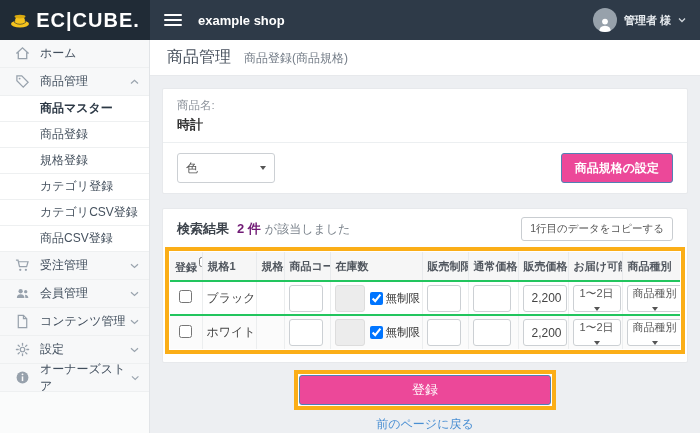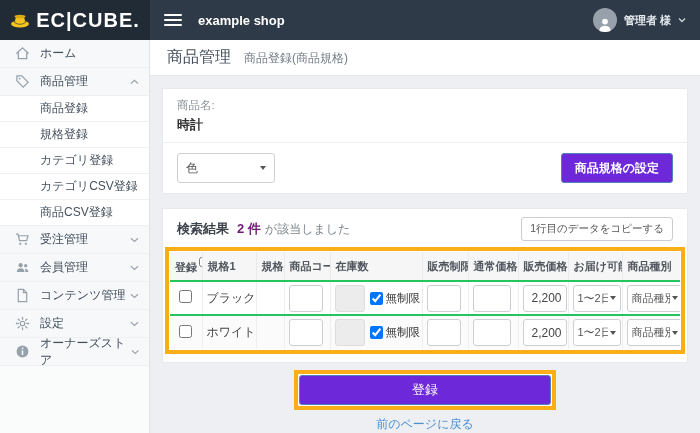--- a/index.html
+++ b/index.html
@@ -39,21 +39,21 @@
   .card { background:#fff; border:1px solid #e7e9ec; border-radius:2px; }
   .card-product { padding:9px 14px 10px; }
   .field-label { font-size:11.5px; color:#8a9099; }
   .field-value { font-size:13px; font-weight:bold; color:#333; margin-top:3px; }
   .divider { border-top:1px solid #eceff1; margin:8px -14px 10px; }
   .select-row { display:flex; align-items:center; gap:8px; }
   .select { display:flex; align-items:center; justify-content:space-between; height:30px; border:1px solid #ccd0d4; border-radius:3px; background:#fff; font-size:12px; color:#555; padding:0 8px; cursor:pointer; }
   .select-class1 { width:98px; }
   .select-class2 { width:96px; }
   .caret { width:0; height:0; border-left:3.5px solid transparent; border-right:3.5px solid transparent; border-top:4.5px solid #555; }
-  .btn-primary { background:#6d28d9; color:#fff; border:1px solid #5181b5; border-radius:3px; font-size:12px; cursor:pointer; font-family:inherit; }
+  .btn-primary { background:#ec4899; color:#fff; border:1px solid #5181b5; border-radius:3px; font-size:12px; cursor:pointer; font-family:inherit; }
   .btn-class-setting { margin-left:auto; height:30px; padding:0 13px; font-weight:bold; }
 
   .card-results { margin-top:14px; padding:8px 0 8px; }
   .results-row { display:flex; align-items:center; padding:0 14px; height:24px; }
   .results-label { font-size:13px; font-weight:bold; color:#3c434b; }
   .results-count { font-size:13px; font-weight:bold; color:#701a75; margin-left:8px; }
   .results-suffix { font-size:12px; color:#7a828b; margin-left:4px; }
   .btn-ghost { margin-left:auto; background:#fff; border:1px solid #c9cdd1; border-radius:3px; color:#555; font-size:10.5px; padding:4px 8px; cursor:pointer; font-family:inherit; }
 
   .annotation { border:4px solid #fbae17; background:#fff; padding:1px; }
@@ -64,21 +64,21 @@
   th:first-child { border-left:none; text-align:center; }
   td { height:34px; font-size:12px; color:#444; border-left:1px solid #eceeef; border-top:2px solid #22c55e; padding:0 4px; white-space:nowrap; overflow:hidden; }
   td:first-child { border-left:none; text-align:center; }
   tr:nth-child(even) td { background:#fbfbfb; }
   .th-check { vertical-align:4px; width:10px; height:10px; margin-left:2px; }
   .cell-input { width:34px; height:27px; border:1px solid #ccd0d4; border-radius:3px; font-size:12px; padding:0 4px; font-family:inherit; }
   .cell-input:disabled { background:#ececec; border-color:#ddd; }
   .input-price { width:44px; text-align:right; color:#444; }
   .stock-wrap { display:flex; align-items:center; gap:5px; }
   .unlimited-label { display:flex; align-items:center; gap:3px; font-size:11.5px; color:#333; cursor:pointer; }
-  .cell-select { display:flex; align-items:center; justify-content:space-between; gap:2px; height:27px; border:1px solid #ccd0d4; border-radius:3px; background:#fff; font-size:11px; color:#555; padding:0 4px; cursor:pointer; overflow:hidden; }
+  .cell-select { display:flex; align-items:center; justify-content:space-between; gap:2px; height:27px; border:1px solid #ccd0d4; border-radius:3px; background:#fff; font-size:11px; color:#555; padding:0 4px; cursor:pointer; overflow:hidden;flex-direction:column; }
   .cell-select .txt { overflow:hidden; white-space:nowrap; }
   .cell-select .caret { flex:none; }
   .sel-delivery { width:48px; }
   .sel-type { width:56px; }
 
   .register-annotation { width:262px; margin:7px auto 0; }
   .btn-register { display:block; width:100%; height:30px; font-size:13px; }
   .back-link { display:block; text-align:center; margin-top:6px; font-size:12px; color:#4a8fd3; text-decoration:none; cursor:pointer; }
 
   svg.icon { display:block; }
@@ -133,20 +133,23 @@
         <svg class="icon nicon" viewBox="0 0 16 16">
             <path d="M2 2 H7.2 L14 8.8 L8.8 14 L2 7.2 Z" fill="none" stroke="#97a1ac" stroke-width="1.3"></path>
             <circle cx="4.9" cy="4.9" r="1" fill="#97a1ac"></circle>
           </svg>
         <span>商品管理</span>
         <svg class="icon chev" width="9" height="6" viewBox="0 0 9 6">
             <polyline points="1,4.5 4.5,1.2 8,4.5" fill="none" stroke="#9aa4ae" stroke-width="1.2"></polyline>
           </svg>
       </div>
       <div class="subnav">
+        <div class="nav-item active">
+            <span>商品マスター</span>
+          </div>
         <div class="nav-item">
             <span>商品登録</span>
           </div>
         <div class="nav-item">
             <span>規格登録</span>
           </div>
         <div class="nav-item">
             <span>カテゴリ登録</span>
           </div>
         <div class="nav-item">

